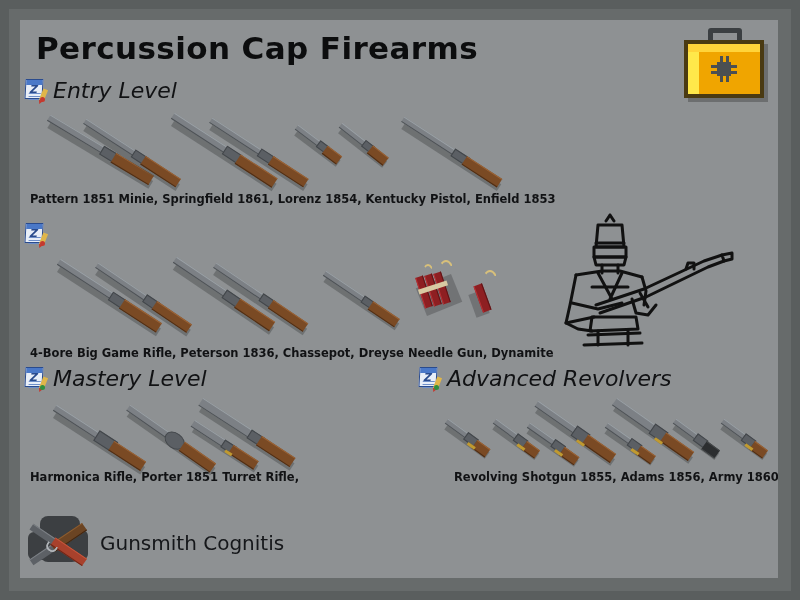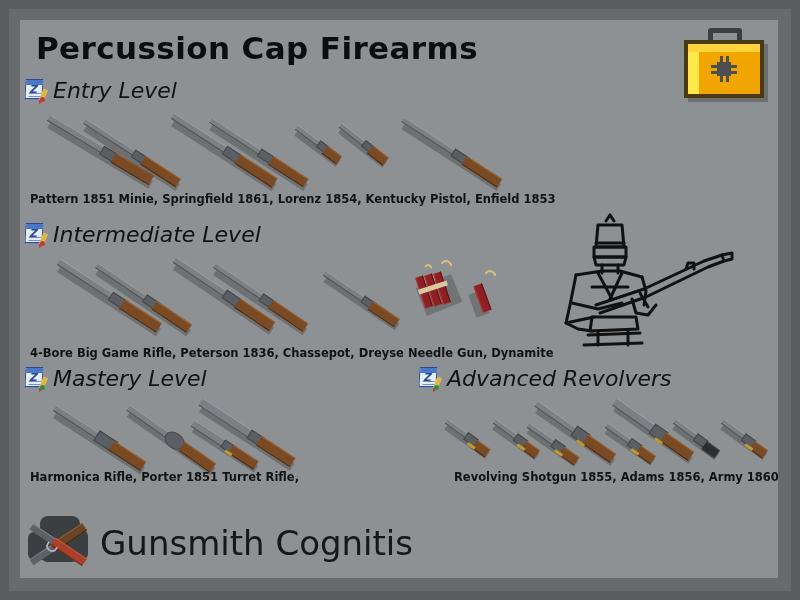--- a/index.html
+++ b/index.html
@@ -200,21 +200,21 @@
   
   .soldier { position:absolute; }
 
   
   .footer {
     position: absolute;
     left: 2px; bottom: 2px;
     display: flex; align-items: center; gap: 6px;
   }
   .footer-text {
-    font-size: 34px;
+    font-size: 20px;
     color: #15171a;
     font-family: "DejaVu Sans", sans-serif;
     white-space: nowrap;
   }
   .logo { position: relative; width: 72px; height: 66px; flex:0 0 72px; }
   .logo .rock {
     position:absolute; background:#3c3f42;
   }
   .logo .g1, .logo .g2 {
     position:absolute; left:4px; top:30px;
@@ -346,21 +346,20 @@
               <span class="note-z">Z</span>
             <span class="note-lines">
                 <span style="margin-top:6px"></span>
                 <span></span>
                 <span></span>
               </span>
           </span>
           <span class="note-pencil"></span>
             <span class="note-dot red"></span>
         </span>
-        <span class="sec-title">Intermediate Level</span>
       </div>
 
       <div class="weapons" style="height:92px; margin-top:2px;">
         <div class="gun" style="left:34px; top:6px; width:120px; height:14px; transform:rotate(33deg);">
           <div class="shadow" style="left:4px;top:6px;width:118px;height:9px;"></div>
           <div class="barrel" style="left:0;top:2px;width:70px;height:7px;"></div>
           <div class="recv" style="left:62px;top:1px;width:18px;height:10px;"></div>
           <div class="stock" style="left:76px;top:1px;width:44px;height:11px;"></div>
         </div>
         <div class="gun" style="left:72px; top:10px; width:112px; height:13px; transform:rotate(34deg);">

